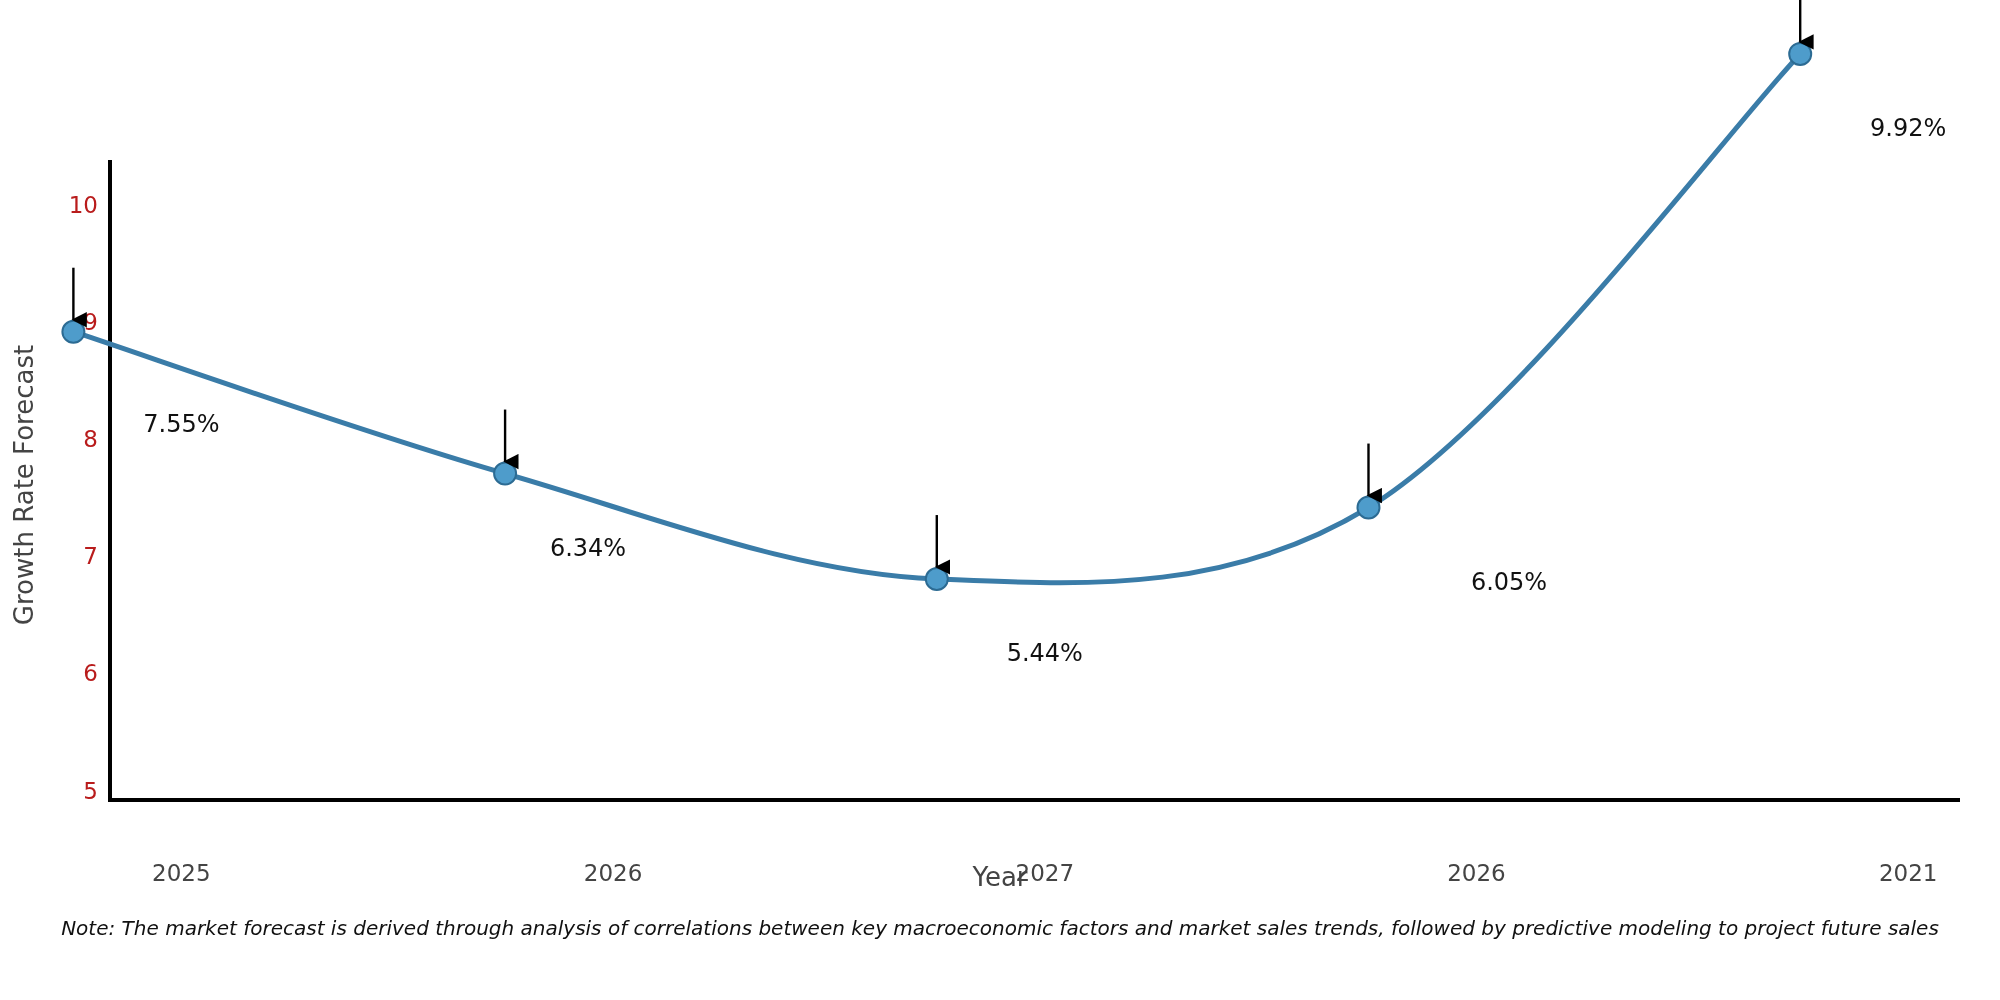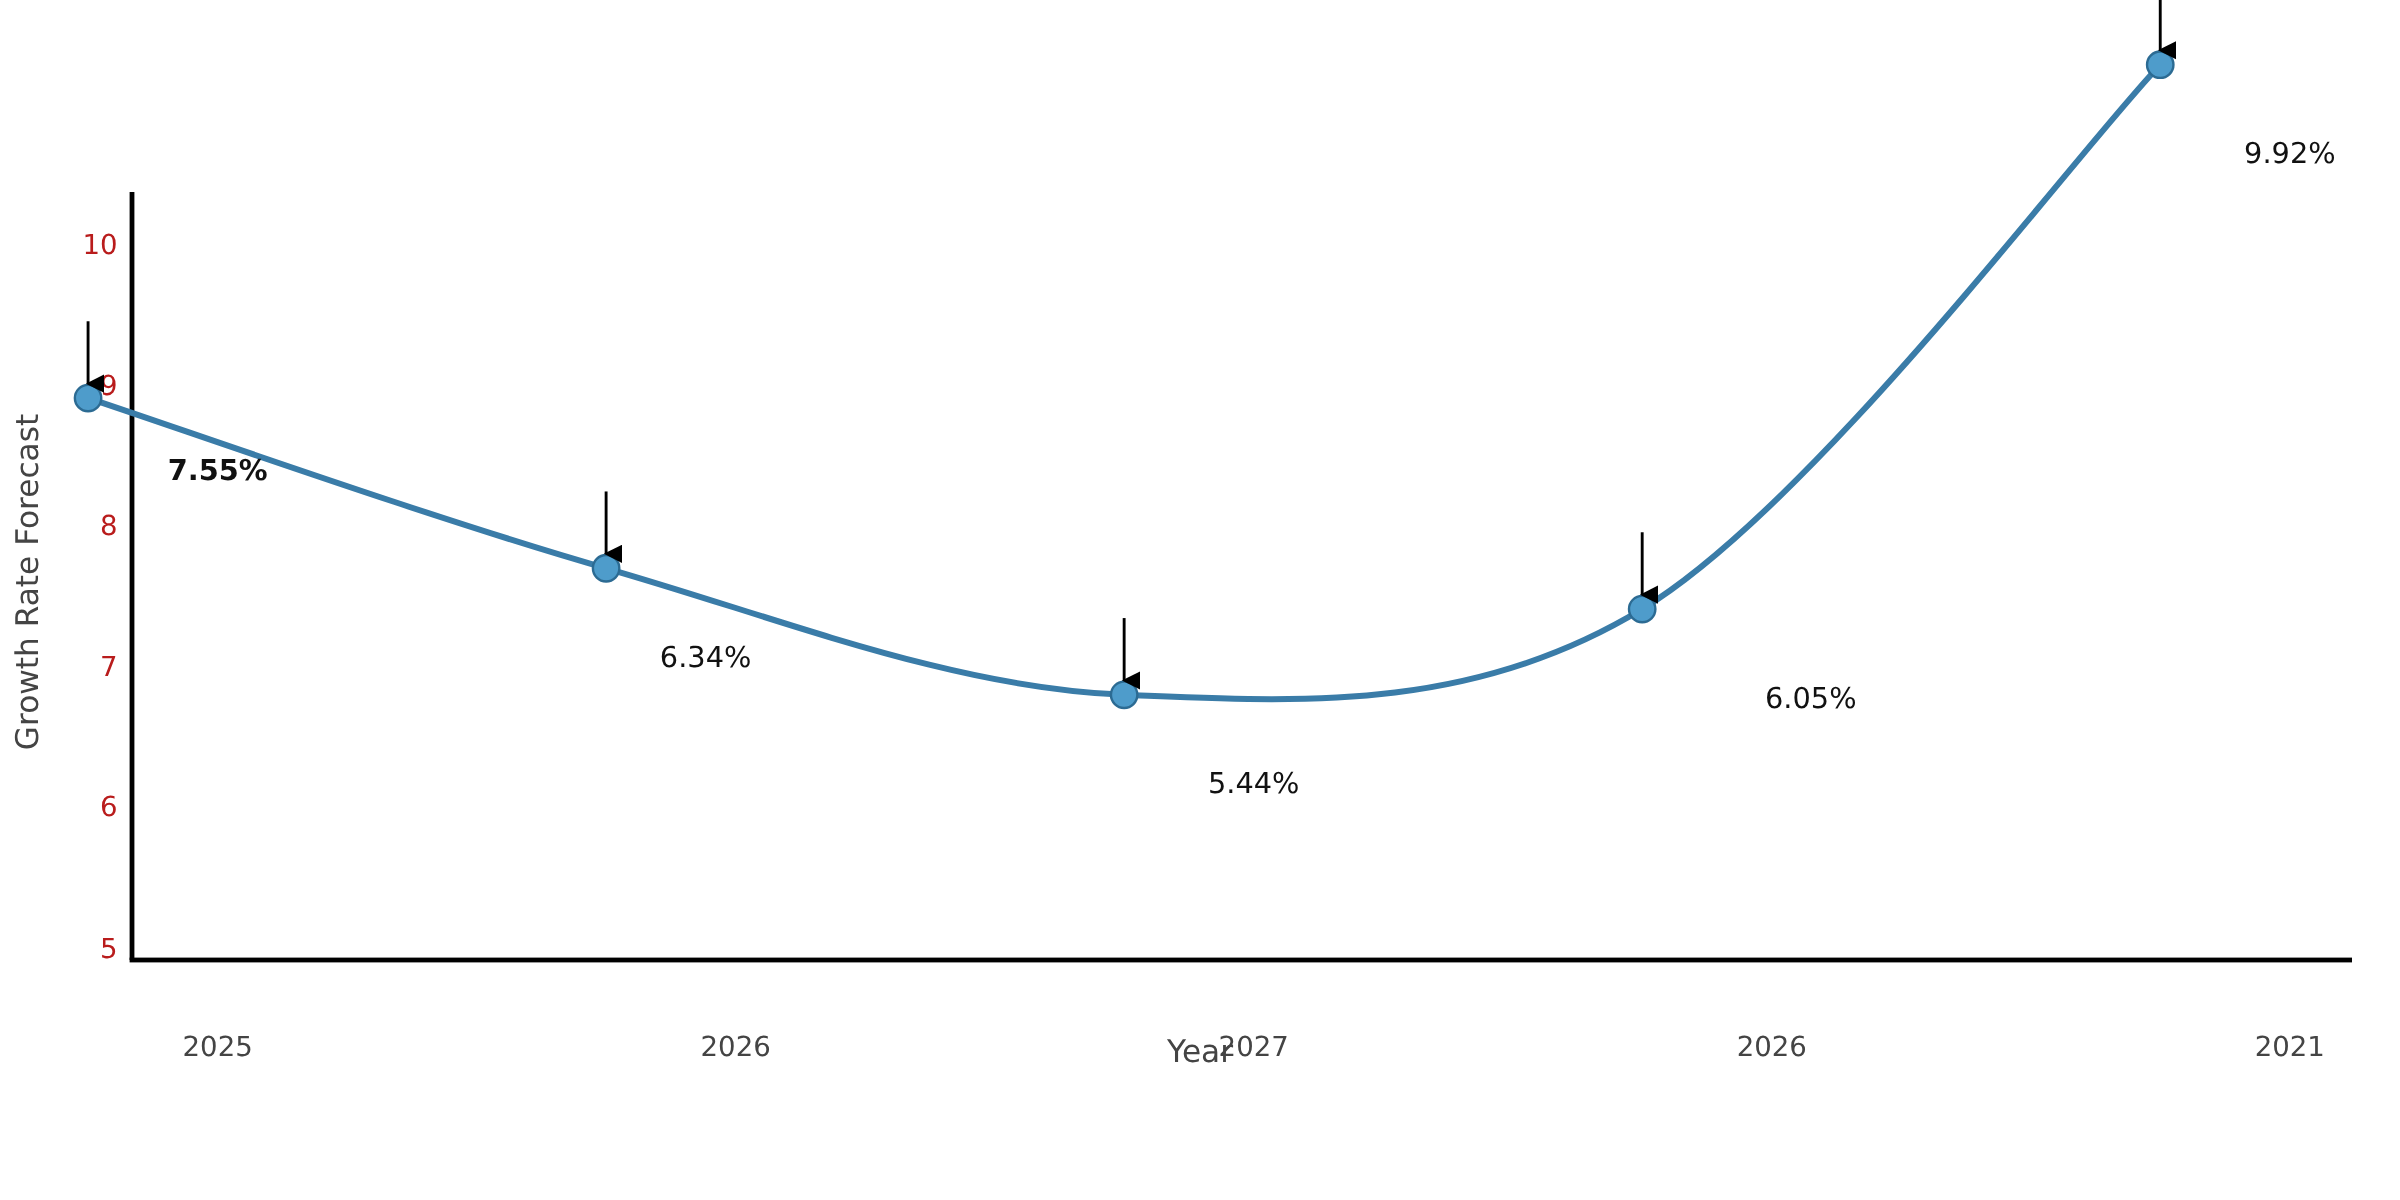--- a/index.html
+++ b/index.html
@@ -169,26 +169,27 @@
     <g id="arrows-group">
         <line x1="73.39" y1="267.72" x2="73.39" y2="319.72" stroke="#000000" stroke-width="2.4" marker-end="url(#arrowhead)"></line>
         <line x1="505.09" y1="409.55" x2="505.09" y2="461.55" stroke="#000000" stroke-width="2.4" marker-end="url(#arrowhead)"></line>
         <line x1="936.79" y1="515.05" x2="936.79" y2="567.05" stroke="#000000" stroke-width="2.4" marker-end="url(#arrowhead)"></line>
         <line x1="1368.49" y1="443.55" x2="1368.49" y2="495.55" stroke="#000000" stroke-width="2.4" marker-end="url(#arrowhead)"></line>
         <line x1="1800.20" y1="-10.08" x2="1800.20" y2="41.92" stroke="#000000" stroke-width="2.4" marker-end="url(#arrowhead)"></line>
       </g>
   </svg>
 
   <div id="annotations-holder">
-      <div class="annotation-label" style="left: 181.389px; top: 378px; font-weight: bold;">7.55%</div>
+      <div class="annotation-label" style="left: 181.389px; top: 410px;">7.55%</div>
       <div class="annotation-label" style="left: 588px; top: 533.553px;">6.34%</div>
       <div class="annotation-label" style="left: 1044.79px; top: 639.048px;">5.44%</div>
       <div class="annotation-label" style="left: 1509px; top: 567.546px; text-align: center;">6.05%</div>
       <div class="annotation-label" style="left: 1908.2px; top: 113.919px;">9.92%</div>
     </div>
 
+  <div id="footnote">Note: The market forecast is derived through analysis of correlations between key macroeconomic factors and market sales trends, followed by predictive modeling to project future sales</div>
 
 <div class="xtick" style="left: 181.389px;">2025</div>
     <div class="xtick" style="left: 613.091px;">2026</div>
     <div class="xtick" style="left: 1044.79px;">2027</div>
     <div class="xtick" style="left: 1476.49px;">2026</div>
     <div class="xtick" style="left: 1908.2px;">2021</div>
   </div>
 
 </body></html>

